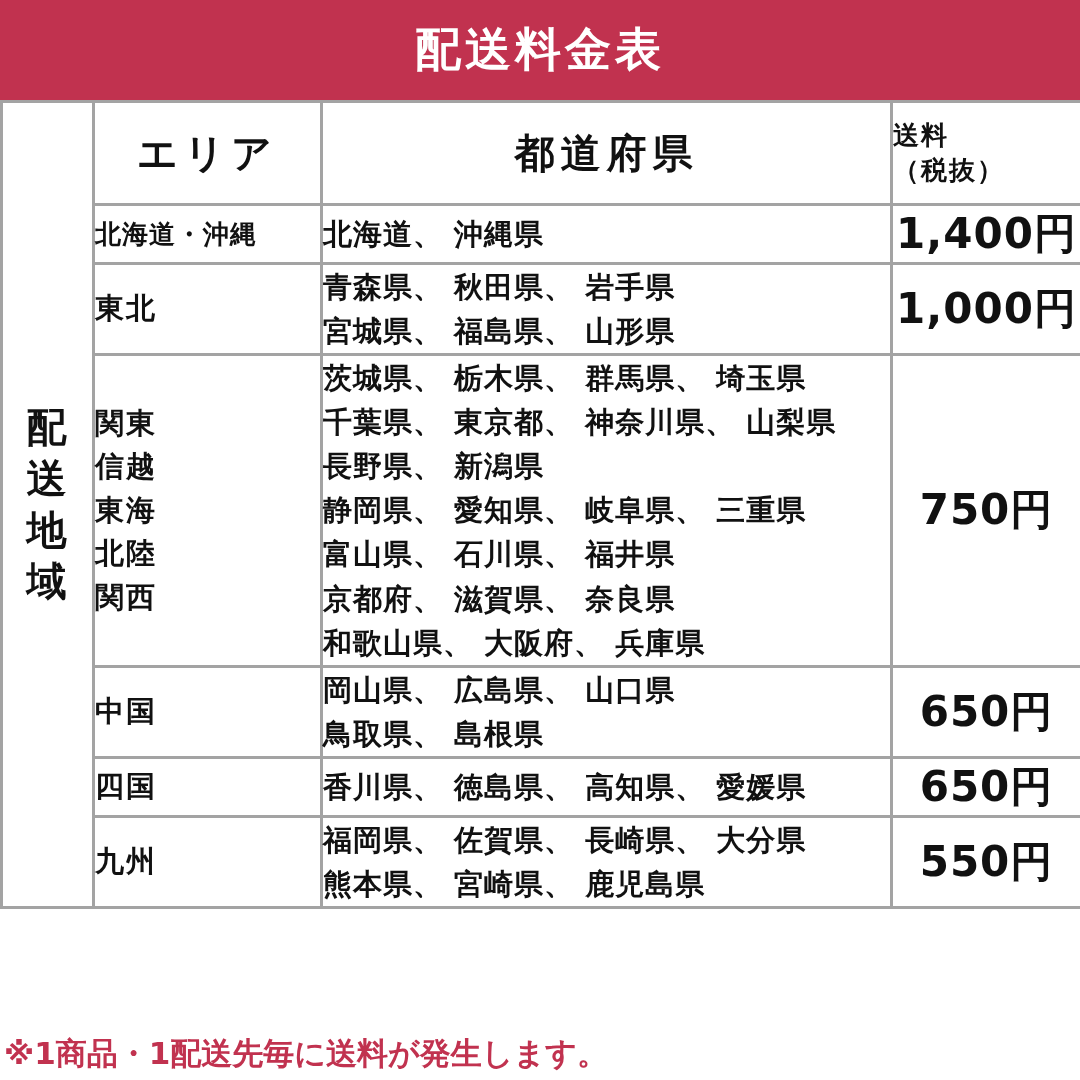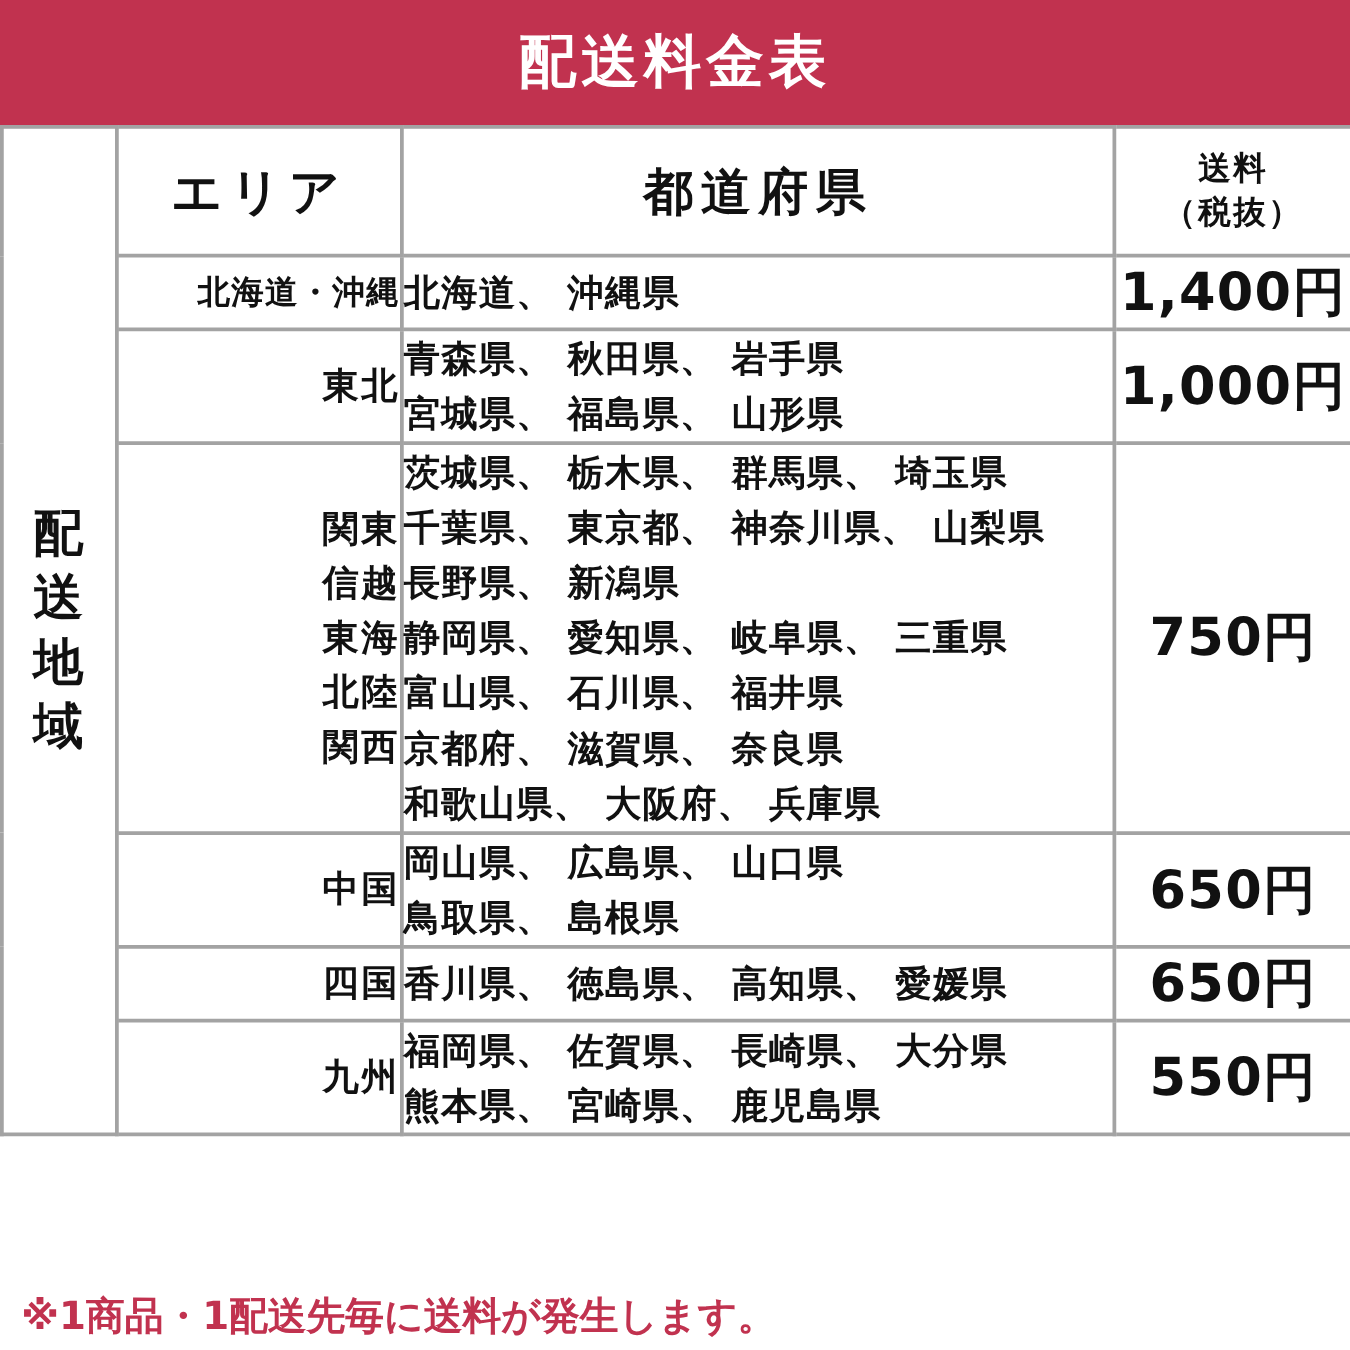--- a/index.html
+++ b/index.html
@@ -72,30 +72,29 @@
     display: block;
   }
 
   .head-area, .head-pref {
     text-align: center;
     font-size: 40px;
     letter-spacing: 6px;
     height: 100px;
   }
   .head-fee {
-    text-align: center;
     font-size: 26px;
     line-height: 1.35;
     letter-spacing: 2px;
     height: 100px;
   }
   .head-fee .l2 { display: block; }
 
   .area-cell {
-    text-align: right;
+    text-align: left;
     font-size: 29px;
     letter-spacing: 2px;
     line-height: 1.5;
     padding: 4px 2px;
   }
   .area-cell .ln { display: block; }
   .area-cell.small { font-size: 26px; letter-spacing: 1px; }
 
   .pref-cell {
     font-size: 29px;
@@ -109,21 +108,21 @@
 
   .fee-cell {
     text-align: center;
     font-size: 42px;
     letter-spacing: 1px;
   }
 
   
   .notes {
     flex: none;
-    padding: 4px 6px 6px 17px;
+    padding: 4px 6px 6px 4px;
     box-sizing: border-box;
   }
   .note {
     color: #c1324f;
     font-size: 31px;
     font-weight: bold;
     line-height: 1.36;
     letter-spacing: 0px;
     white-space: nowrap;
   }

